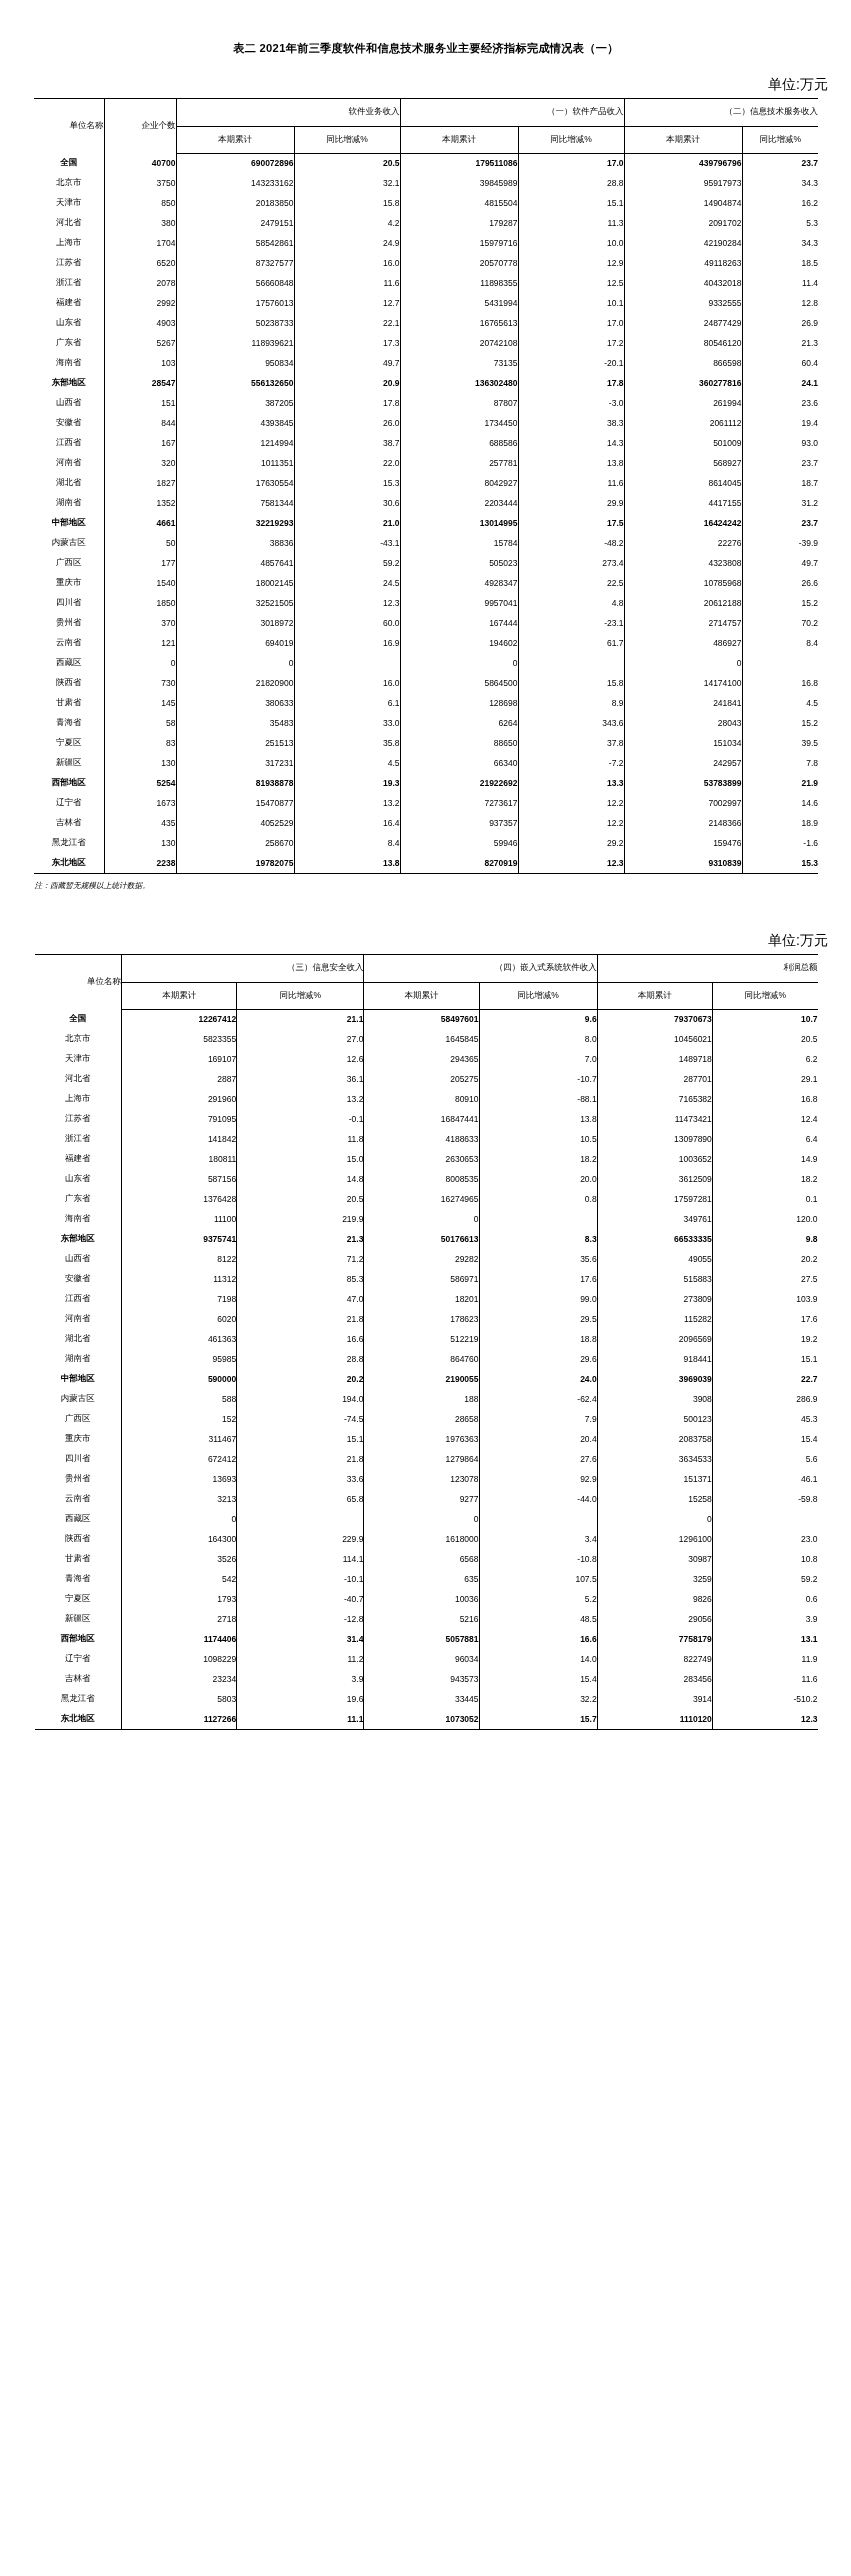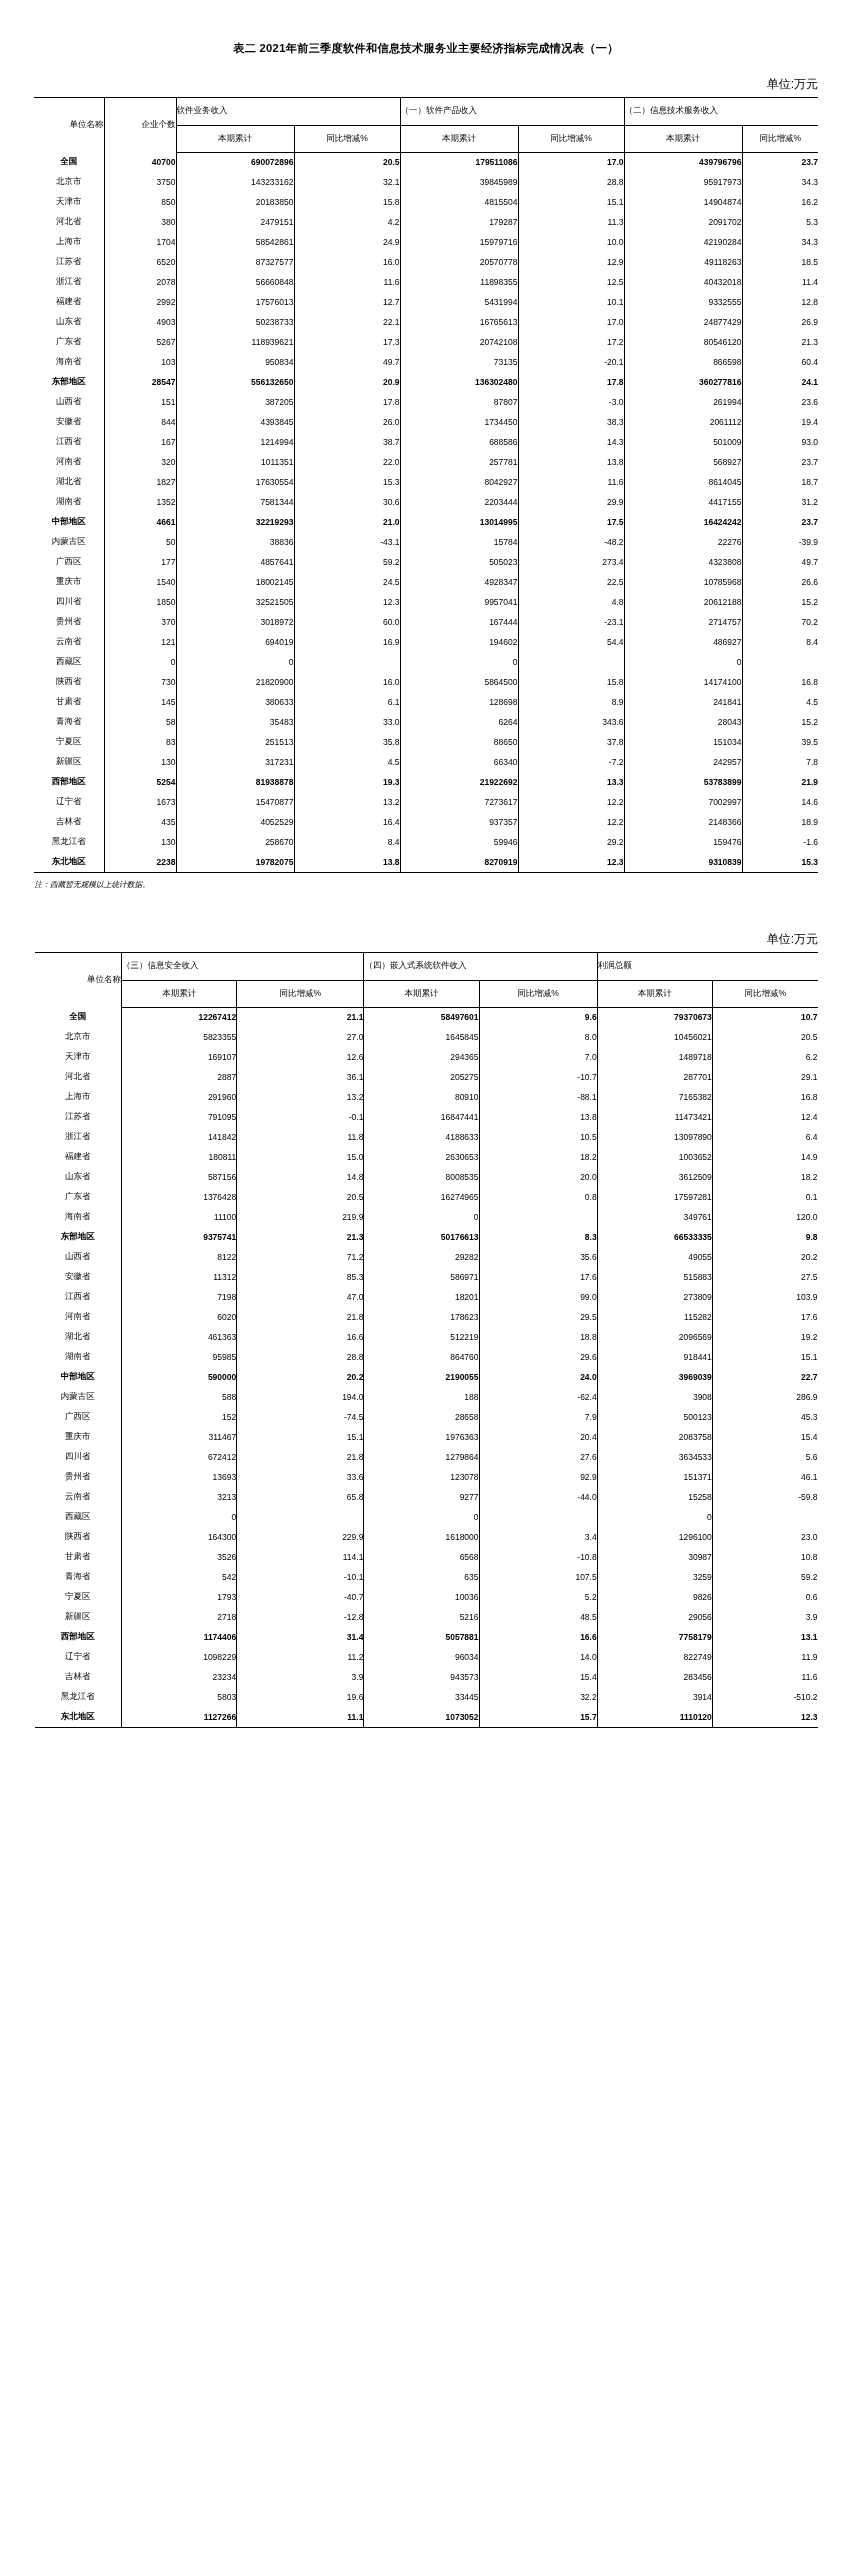--- a/index.html
+++ b/index.html
@@ -23,43 +23,43 @@
   .tbl-title {
     font-size: 11.2px;
     font-weight: bold;
     text-align: center;
     letter-spacing: 0.3px;
     padding-top: 41px;
     padding-bottom: 20px;
     color: #000;
   }
   .unit-line {
-    font-size: 12px;
+    font-size: 14px;
     text-align: right;
-    padding-right: 34px;
+    padding-right: 24px;
     padding-bottom: 3.5px;
     color: #000;
   }
   table.stat {
     border-collapse: collapse;
     margin: 0 auto;
     width: 783px;
     table-layout: fixed;
   }
   table.stat td, table.stat th {
     font-size: 8.5px;
     font-weight: normal;
     padding: 0;
     color: #000;
     vertical-align: middle;
   }
   
   .hdr-top {
     height: 27px;
-    text-align: left;
+    text-align: right;
     font-weight: bold;
     font-size: 8.8px;
     border-bottom: 0.6px solid #000;
   }
   .hdr-unit {
     text-align: right;
     font-weight: bold;
     font-size: 8.8px;
     border-right: 0.6px solid #000;
   }
@@ -373,21 +373,21 @@
             <td class="num vl">-23.1</td>
             <td class="num vl">2714757</td>
             <td class="num">70.2</td>
           </tr>
           <tr class="normal">
             <td class="name vl">云南省</td>
             <td class="num vl">121</td>
             <td class="num vl">694019</td>
             <td class="num vl">16.9</td>
             <td class="num vl">194602</td>
-            <td class="num vl">54.4</td>
+            <td class="num vl">61.7</td>
             <td class="num vl">486927</td>
             <td class="num">8.4</td>
           </tr>
           <tr class="normal">
             <td class="name vl">西藏区</td>
             <td class="num vl">0</td>
             <td class="num vl">0</td>
             <td class="num vl"></td>
             <td class="num vl">0</td>
             <td class="num vl"></td>

